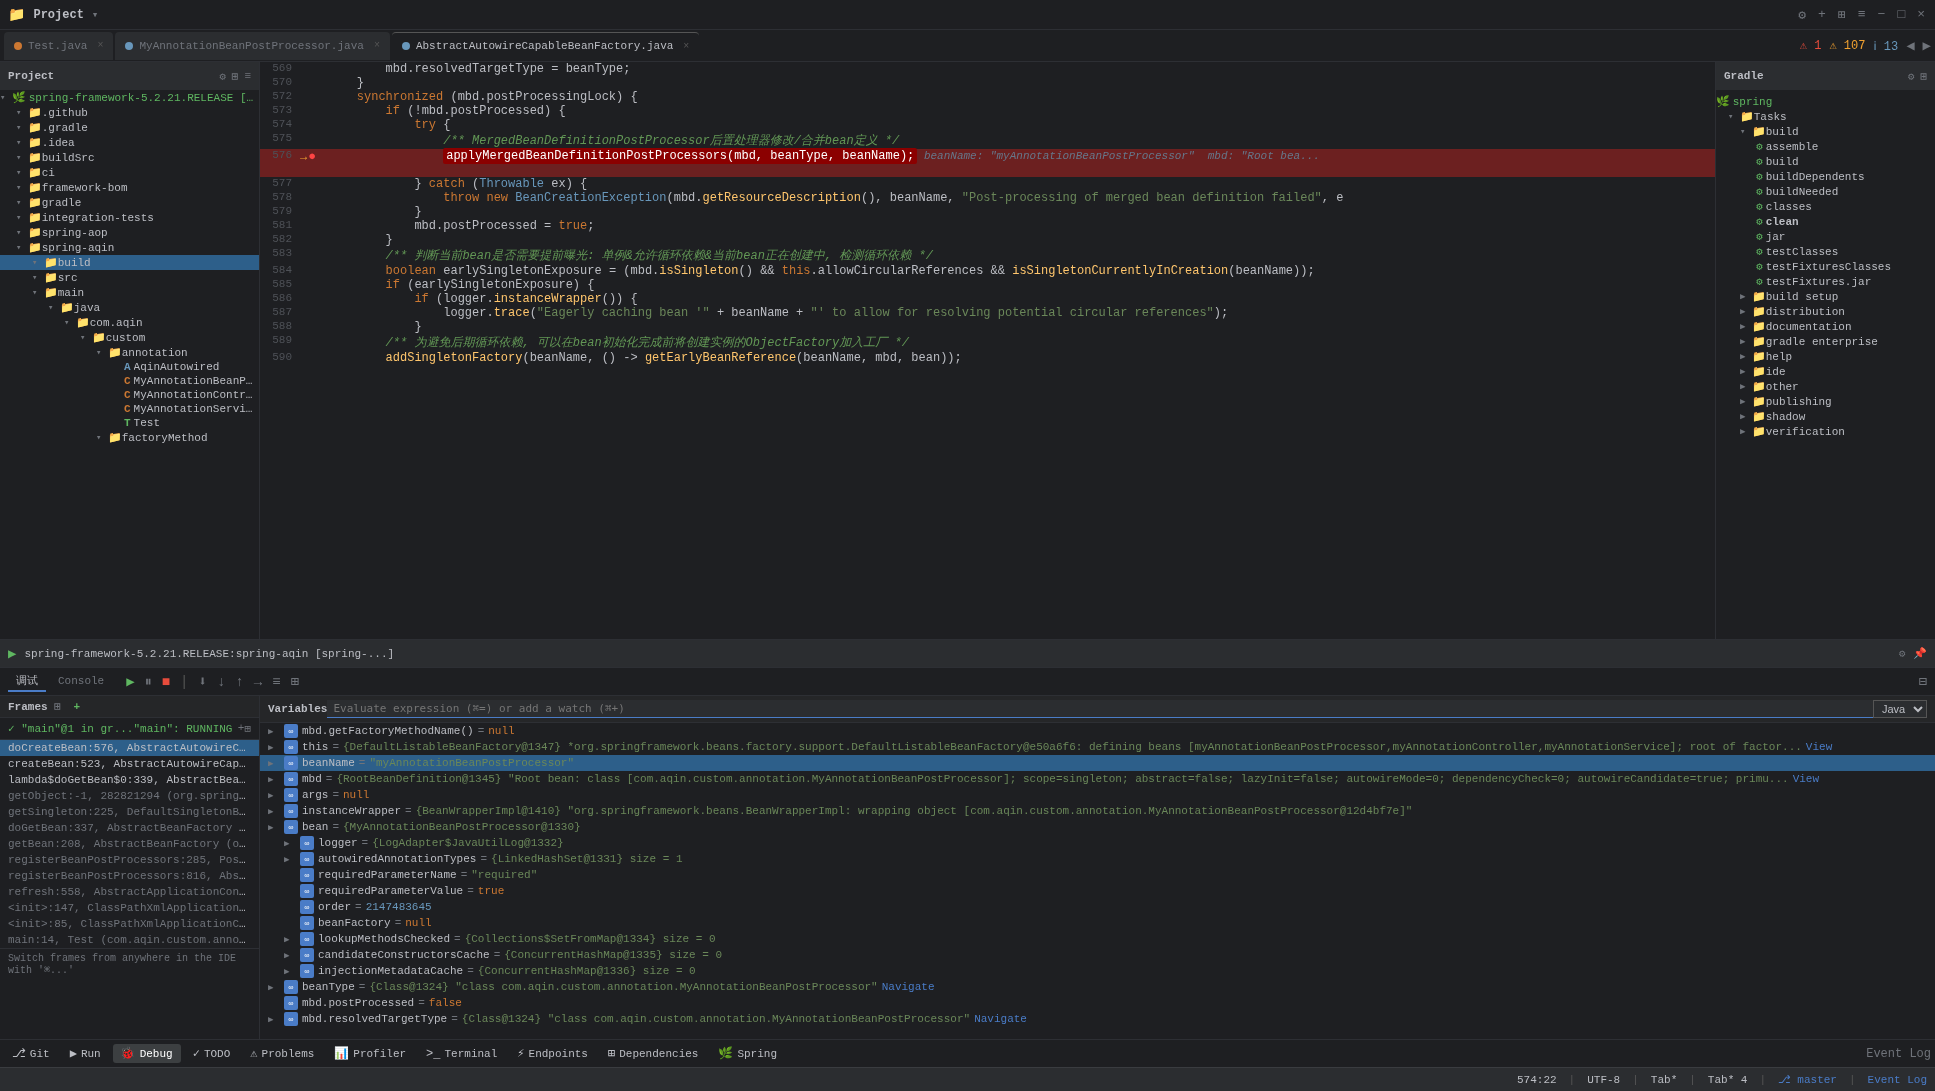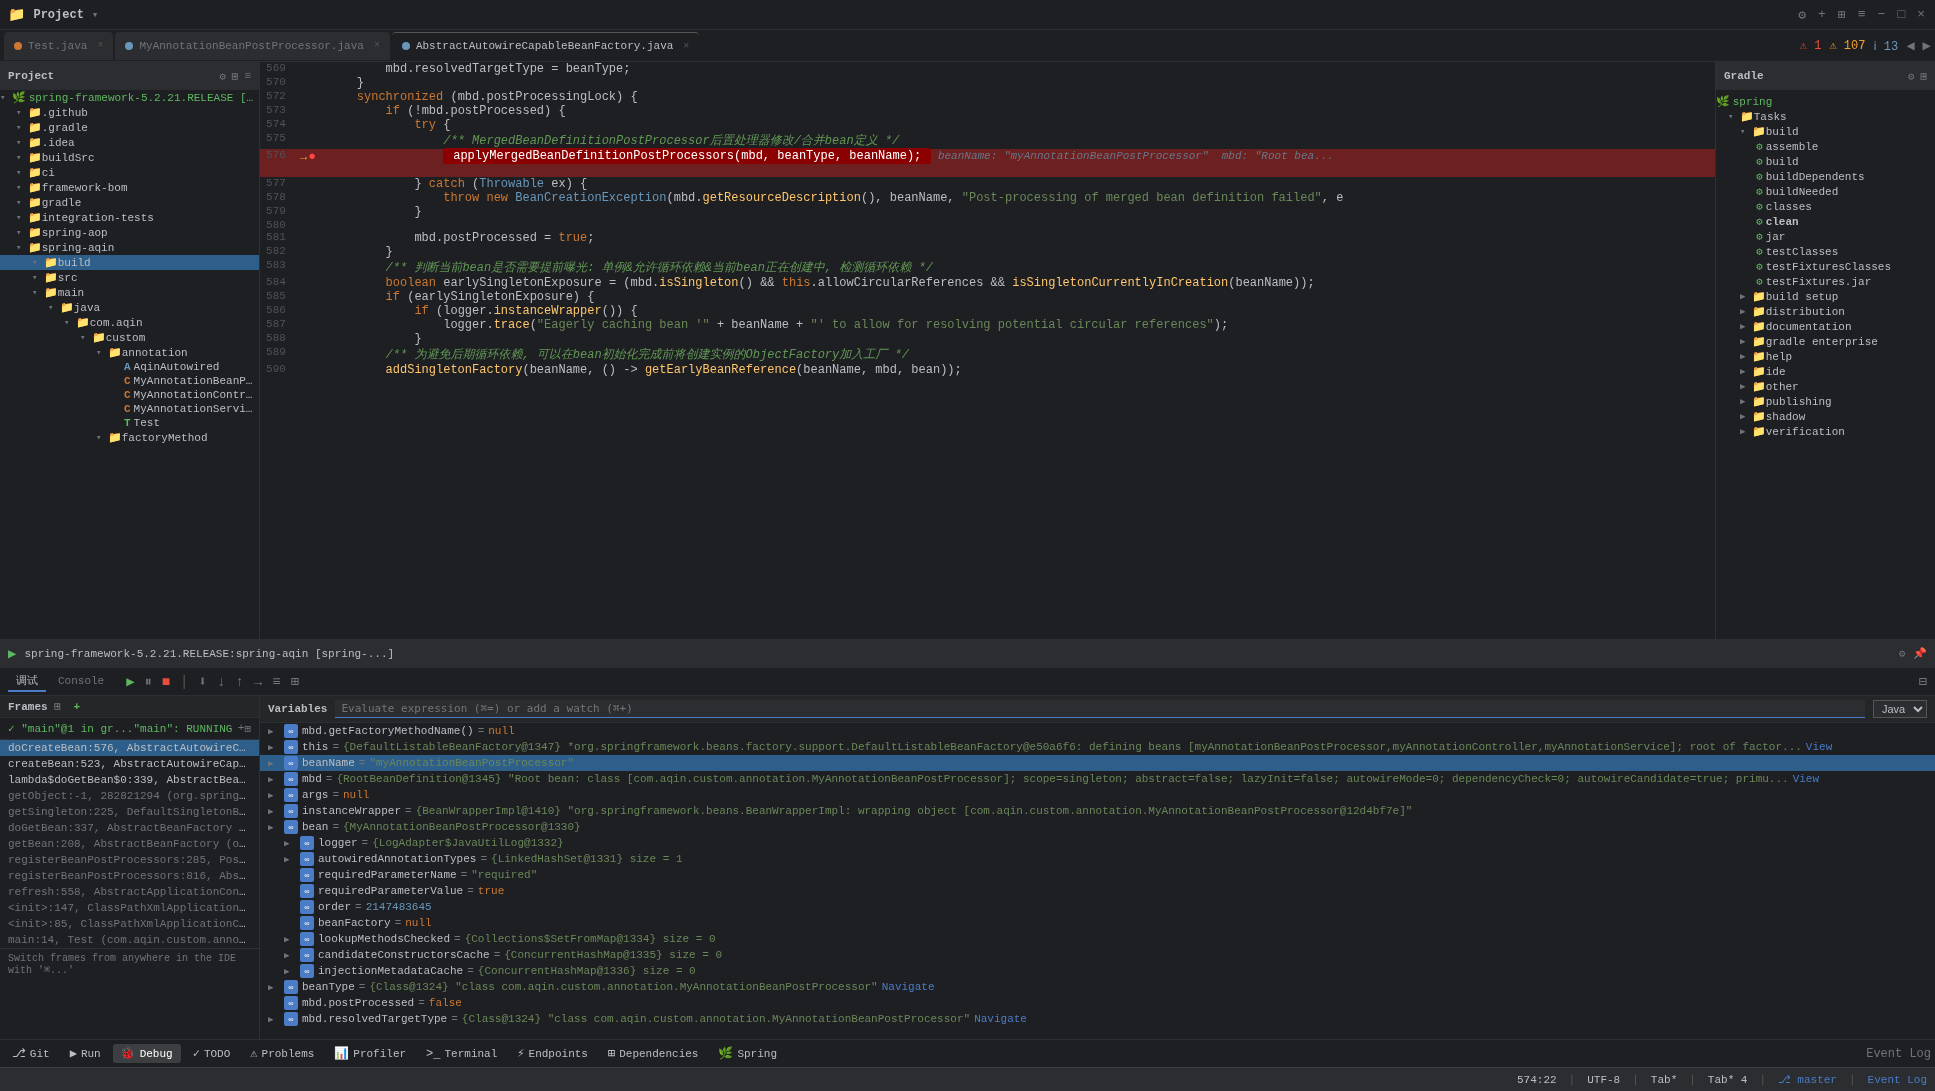--- a/index.html
+++ b/index.html
@@ -110,21 +110,21 @@
     .code-lines {
       display: table;
       width: 100%;
     }
     .code-line {
       display: table-row;
     }
     .line-num {
       display: table-cell;
       width: 40px;
-      text-align: center;
+      text-align: right;
       padding-right: 8px;
       color: #4e5157;
       font-size: 11px;
       user-select: none;
       vertical-align: top;
       white-space: nowrap;
     }
     .line-gutter {
       display: table-cell;
       width: 24px;
@@ -237,21 +237,20 @@
     }
     .variables-header {
       padding: 4px 8px;
       font-size: 11px;
       font-weight: bold;
       color: #bcbec4;
       background: #252628;
       border-bottom: 1px solid #2d2f34;
       display: flex;
       align-items: center;
-      gap: 8px;
     }
     .var-item {
       padding: 1px 8px;
       cursor: pointer;
       white-space: nowrap;
       overflow: hidden;
       text-overflow: ellipsis;
       display: flex;
       align-items: center;
       gap: 4px;
@@ -614,21 +613,21 @@
           <span class="line-gutter"></span>
           <span class="line-content">                <span class="comment">/** MergedBeanDefinitionPostProcessor后置处理器修改/合并bean定义 */</span></span>
         </div>
 
         <div class="code-line line-breakpoint">
           <span class="line-num">576</span>
           <span class="line-gutter" style="display:flex; align-items:center; gap:1px;">
             <span class="arrow-indicator">→</span>
             <span style="color:#ff4444; font-size:13px;">●</span>
           </span>
-          <span class="line-content">                <span style="background:#8b0000; color:#fff; padding:1px 10px; border-radius:2px;">applyMergedBeanDefinitionPostProcessors(mbd, beanType, beanName);</span><span class="inline-hint"> beanName: "myAnnotationBeanPostProcessor"  mbd: "Root bea...</span>
+          <span class="line-content">                <span style="background:#8b0000; color:#fff; padding:1px 3px; border-radius:2px;">applyMergedBeanDefinitionPostProcessors(mbd, beanType, beanName);</span><span class="inline-hint"> beanName: "myAnnotationBeanPostProcessor"  mbd: "Root bea...</span>
           </span>
         </div>
 
         <div class="code-line">
           <span class="line-num">577</span>
           <span class="line-gutter"></span>
           <span class="line-content">            <span class="punct">}</span> <span class="kw">catch</span> <span class="punct">(</span><span class="type">Throwable</span> <span class="var">ex</span><span class="punct">) {</span></span>
         </div>
 
         <div class="code-line">
@@ -636,25 +635,20 @@
           <span class="line-gutter"></span>
           <span class="line-content">                <span class="kw">throw</span> <span class="kw">new</span> <span class="type">BeanCreationException</span><span class="punct">(</span><span class="var">mbd</span><span class="punct">.</span><span class="method">getResourceDescription</span><span class="punct">(),</span> <span class="var">beanName</span><span class="punct">,</span> <span class="str">"Post-processing of merged bean definition failed"</span><span class="punct">,</span> <span class="var">e</span></span>
         </div>
 
         <div class="code-line">
           <span class="line-num">579</span>
           <span class="line-gutter"></span>
           <span class="line-content">            <span class="punct">}</span></span>
         </div>
 
-        <div class="code-line">
-          <span class="line-num">580</span>
-          <span class="line-gutter"></span>
-          <span class="line-content"></span>
-        </div>
 
         <div class="code-line">
           <span class="line-num">581</span>
           <span class="line-gutter"></span>
           <span class="line-content">            <span class="var">mbd</span><span class="punct">.</span><span class="var">postProcessed</span> <span class="punct">=</span> <span class="kw">true</span><span class="punct">;</span></span>
         </div>
 
         <div class="code-line">
           <span class="line-num">582</span>
           <span class="line-gutter"></span>

